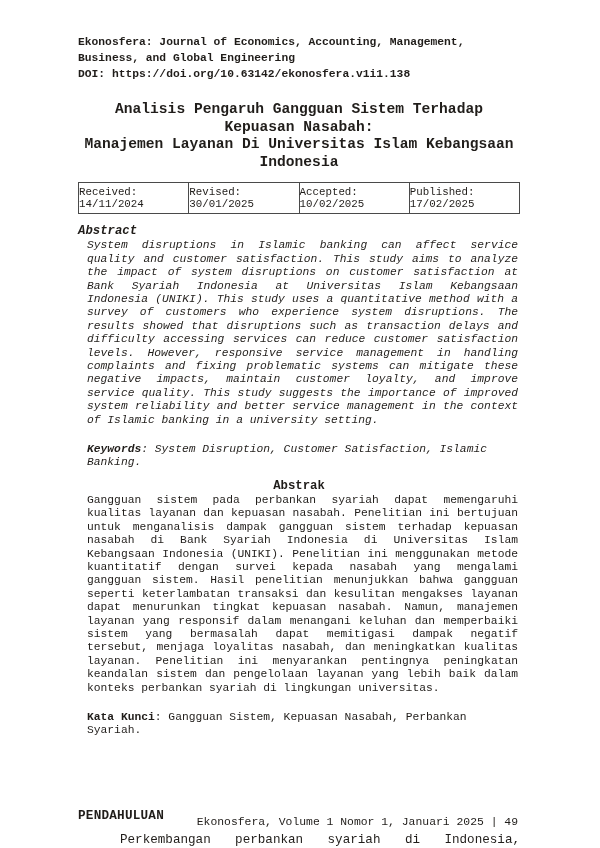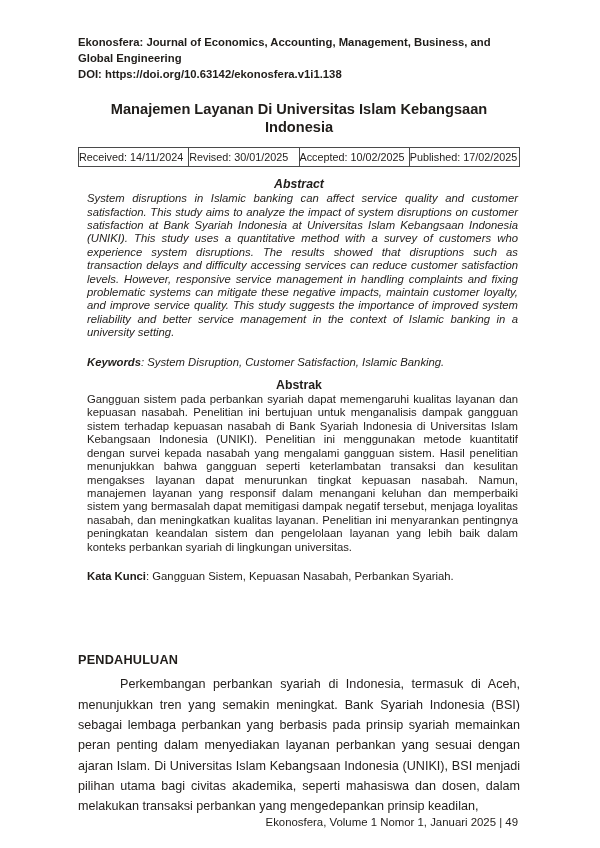--- a/index.html
+++ b/index.html
@@ -3,40 +3,40 @@
 <meta charset="utf-8">
 <style>
   html, body { margin: 0; padding: 0; background: #ffffff; }
   .page {
     position: relative;
     width: 600px;
     height: 848px;
     box-sizing: border-box;
     background: #ffffff;
     color: #201d1a;
-    font-family: Liberation Sans, sans-serif;
+    font-family: Liberation Mono, monospace;
     padding: 34px 80px 0 78px;
     overflow: hidden;
   }
   .journal-header { font-weight: bold; font-size: 11.3px; line-height: 16px; }
   .paper-title {
     text-align: center; font-weight: bold;
     font-size: 14.6px; line-height: 17.6px; margin-top: 19px;
   }
   .authors-line { text-align: center; font-weight: bold; font-size: 12.4px; margin-top: 12px; line-height: 15px; }
   sup { font-size: 8px; line-height: 0; }
   .affiliation-line { text-align: center; font-size: 11.4px; line-height: 13.8px; }
   .email-line { text-align: center; font-size: 11.4px; line-height: 14.2px; }
   .email-link { color: #2d5bb5; text-decoration: underline; cursor: pointer; }
   .dates-table { width: 100%; border-collapse: collapse; margin-top: 11px; }
   .dates-table td {
     border: 1px solid #4a4a4a; text-align: left;
     font-size: 10.8px; padding: 2.5px 0 3.5px; width: 25%;
   }
-  .abstract-heading { text-align: center; font-weight: bold; font-style: italic; font-size: 12.3px; margin-top: 10px; }
+  .abstract-heading { text-align: left; font-weight: bold; font-style: italic; font-size: 12.3px; margin-top: 10px; }
   .abstrak-heading  { text-align: center; font-weight: bold; font-size: 12.3px; margin-top: 9px; }
   .abstract-body, .keywords-line {
     font-style: italic; font-size: 11.3px; line-height: 13.4px;
     text-align: justify; margin: 1px 2px 0 9px;
   }
   .abstrak-body, .katakunci-line {
     font-size: 11.3px; line-height: 13.4px;
     text-align: justify; margin: 1px 2px 0 9px;
   }
   .keywords-line, .katakunci-line { margin-top: 16px; text-align: left; }
@@ -53,20 +53,21 @@
 <body>
 
 <div class="page">
 
   <div class="journal-header">
     <div>Ekonosfera: Journal of Economics, Accounting, Management, Business, and Global Engineering</div>
     <div>DOI: https://doi.org/10.63142/ekonosfera.v1i1.138</div>
   </div>
 
   <div class="paper-title">
+    <div>Analisis Pengaruh Gangguan Sistem Terhadap Kepuasan Nasabah:</div>
     <div>Manajemen Layanan Di Universitas Islam Kebangsaan Indonesia</div>
   </div>
 
 
 
 
 
   <table class="dates-table">
     <tbody>
         <tr>

